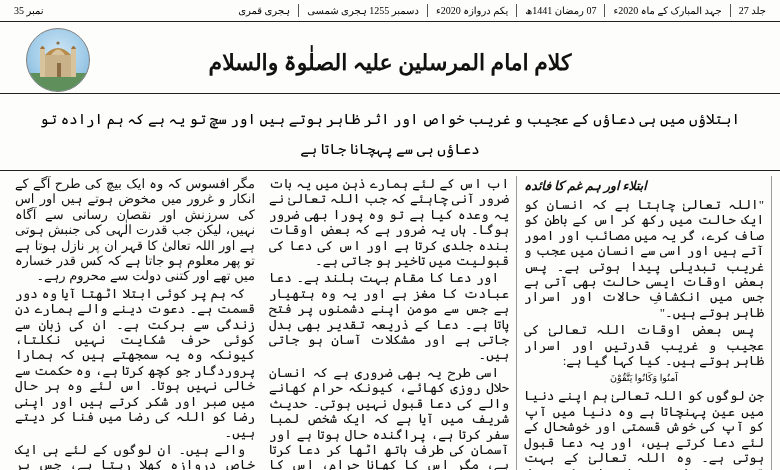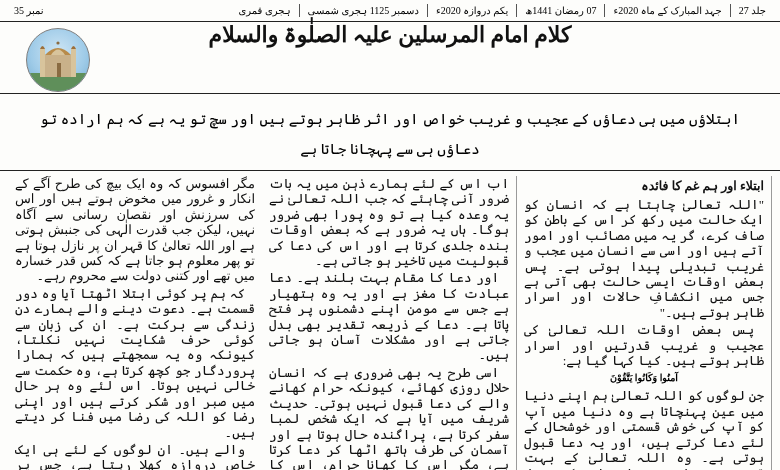--- a/index.html
+++ b/index.html
@@ -49,21 +49,21 @@
   
   .titleband {
     position: relative;
     height: 72px;
     border-bottom: 1px solid #222;
     box-sizing: border-box;
   }
   .main-title {
     position: absolute;
     left: 0; right: 0;
-    top: 0;
+    top: 28px;
     text-align: center;
     direction: rtl;
     font-size: 22px;
     font-weight: 700;
     letter-spacing: 0.5px;
     color: #111;
   }
   .logo-badge {
     position: absolute;
     left: 26px;
@@ -105,62 +105,63 @@
     position: relative;
   }
   .col + .col {
     border-right: 1px solid #9a9a9a;
   }
   .col.first { order: 3; }
   .col.second { order: 2; }
   .col.third { order: 1; }
 
   .colhead {
-    text-align: right;
+    text-align: left;
     font-size: 12.5px;
     font-weight: 700;
     direction: rtl;
     margin: 2px 0 3px 0;
     color: #111;
+    font-style: italic;
   }
   .para {
     direction: rtl;
     text-align: justify;
     text-align-last: right;
     font-size: 13px;
     line-height: 15.4px;
     margin: 0 0 2px 0;
     color: #111;
     word-spacing: 0.5px;
   }
   .para.indent { text-indent: 10px; }
   .duaLines {
     direction: rtl;
     text-align: center;
     font-size: 9.6px;
     line-height: 15px;
     margin: 2px 0 3px 0;
   }
-  .duaLines div { margin: 0; font-weight: bold; }
+  .duaLines div { margin: 0; }
 </style>
 </head>
 <body>
 
 <div class="page">
 
   <div class="masthead">
     <div class="cell">جلد 27</div>
     <div class="sep"></div>
     <div class="cell">جہد المبارک کے ماہ 2020ء</div>
     <div class="sep"></div>
     <div class="cell">07 رمضان 1441ھ</div>
     <div class="sep"></div>
     <div class="cell">یکم دروازہ 2020ء</div>
     <div class="sep"></div>
-    <div class="cell">دسمبر 1125 ہجری شمسی</div>
+    <div class="cell">دسمبر 1255 ہجری شمسی</div>
     <div class="sep"></div>
     <div class="cell">ہجری قمری</div>
     <div class="spacer"></div>
     <div class="cell">نمبر 35</div>
   </div>
 
   <div class="titleband">
     <div class="logo-badge">
       <svg width="62" height="62" viewBox="0 0 62 62" aria-hidden="true">
         <rect x="0" y="0" width="62" height="62" fill="none"></rect>

